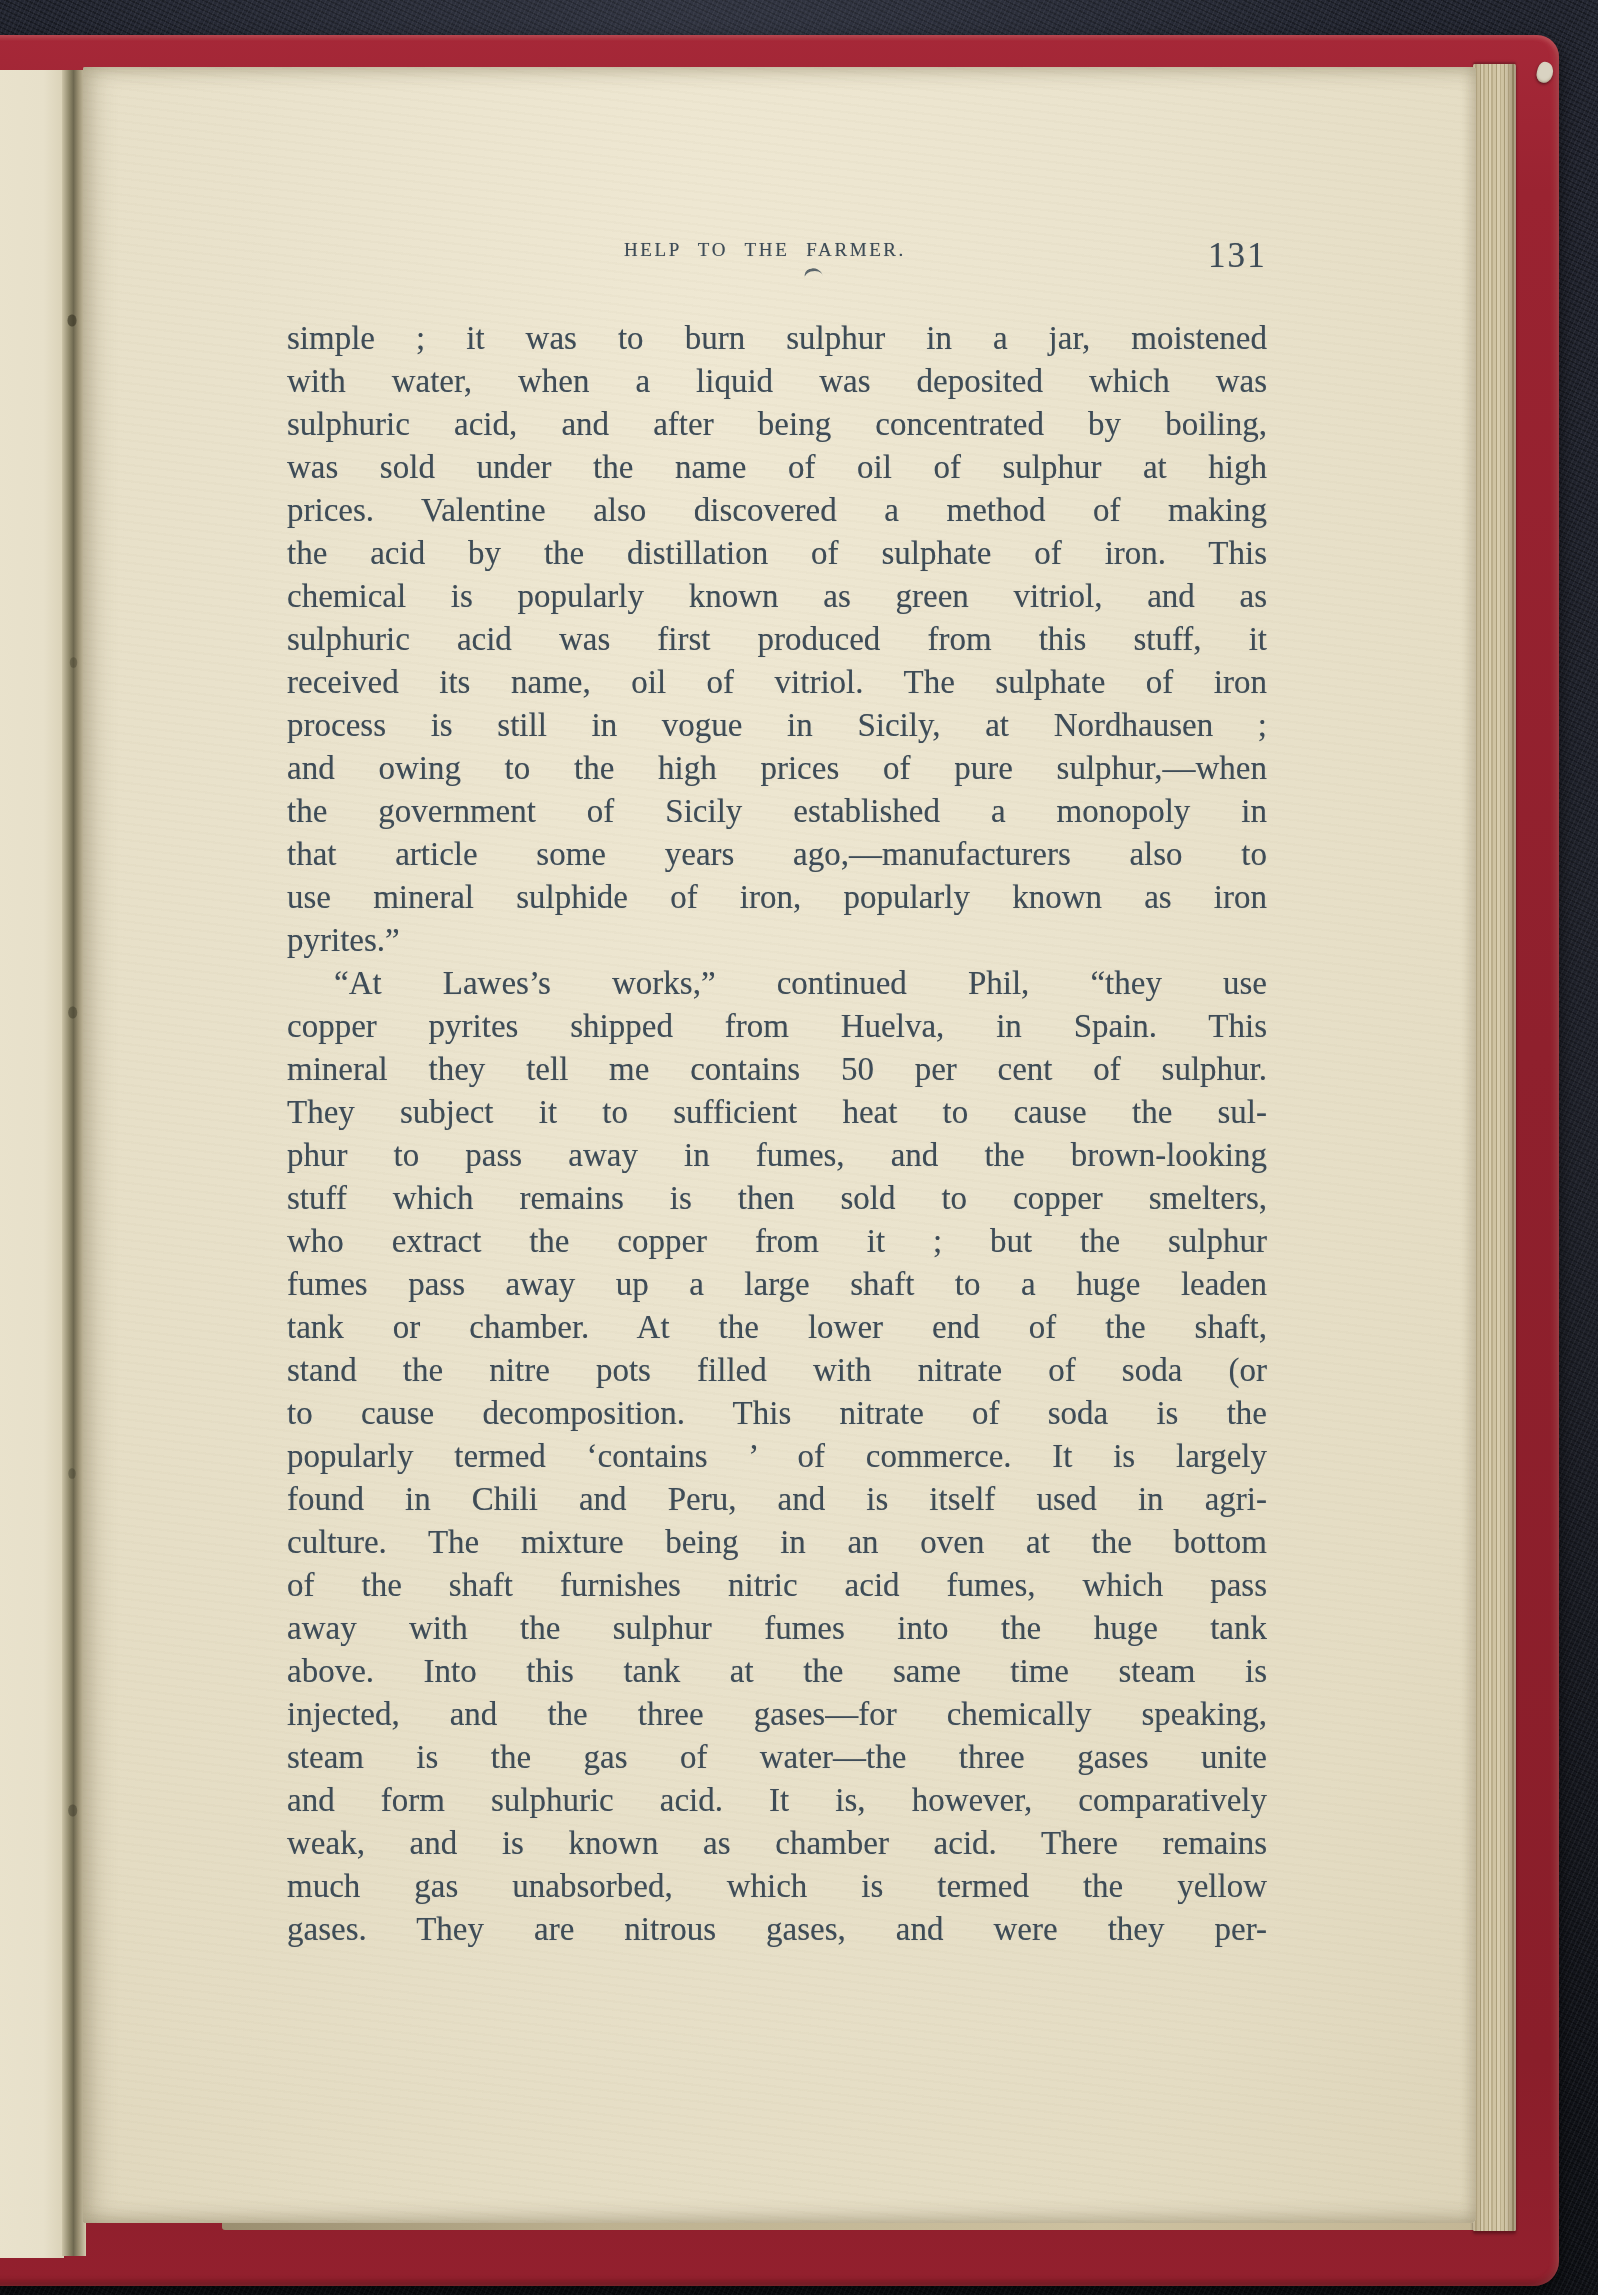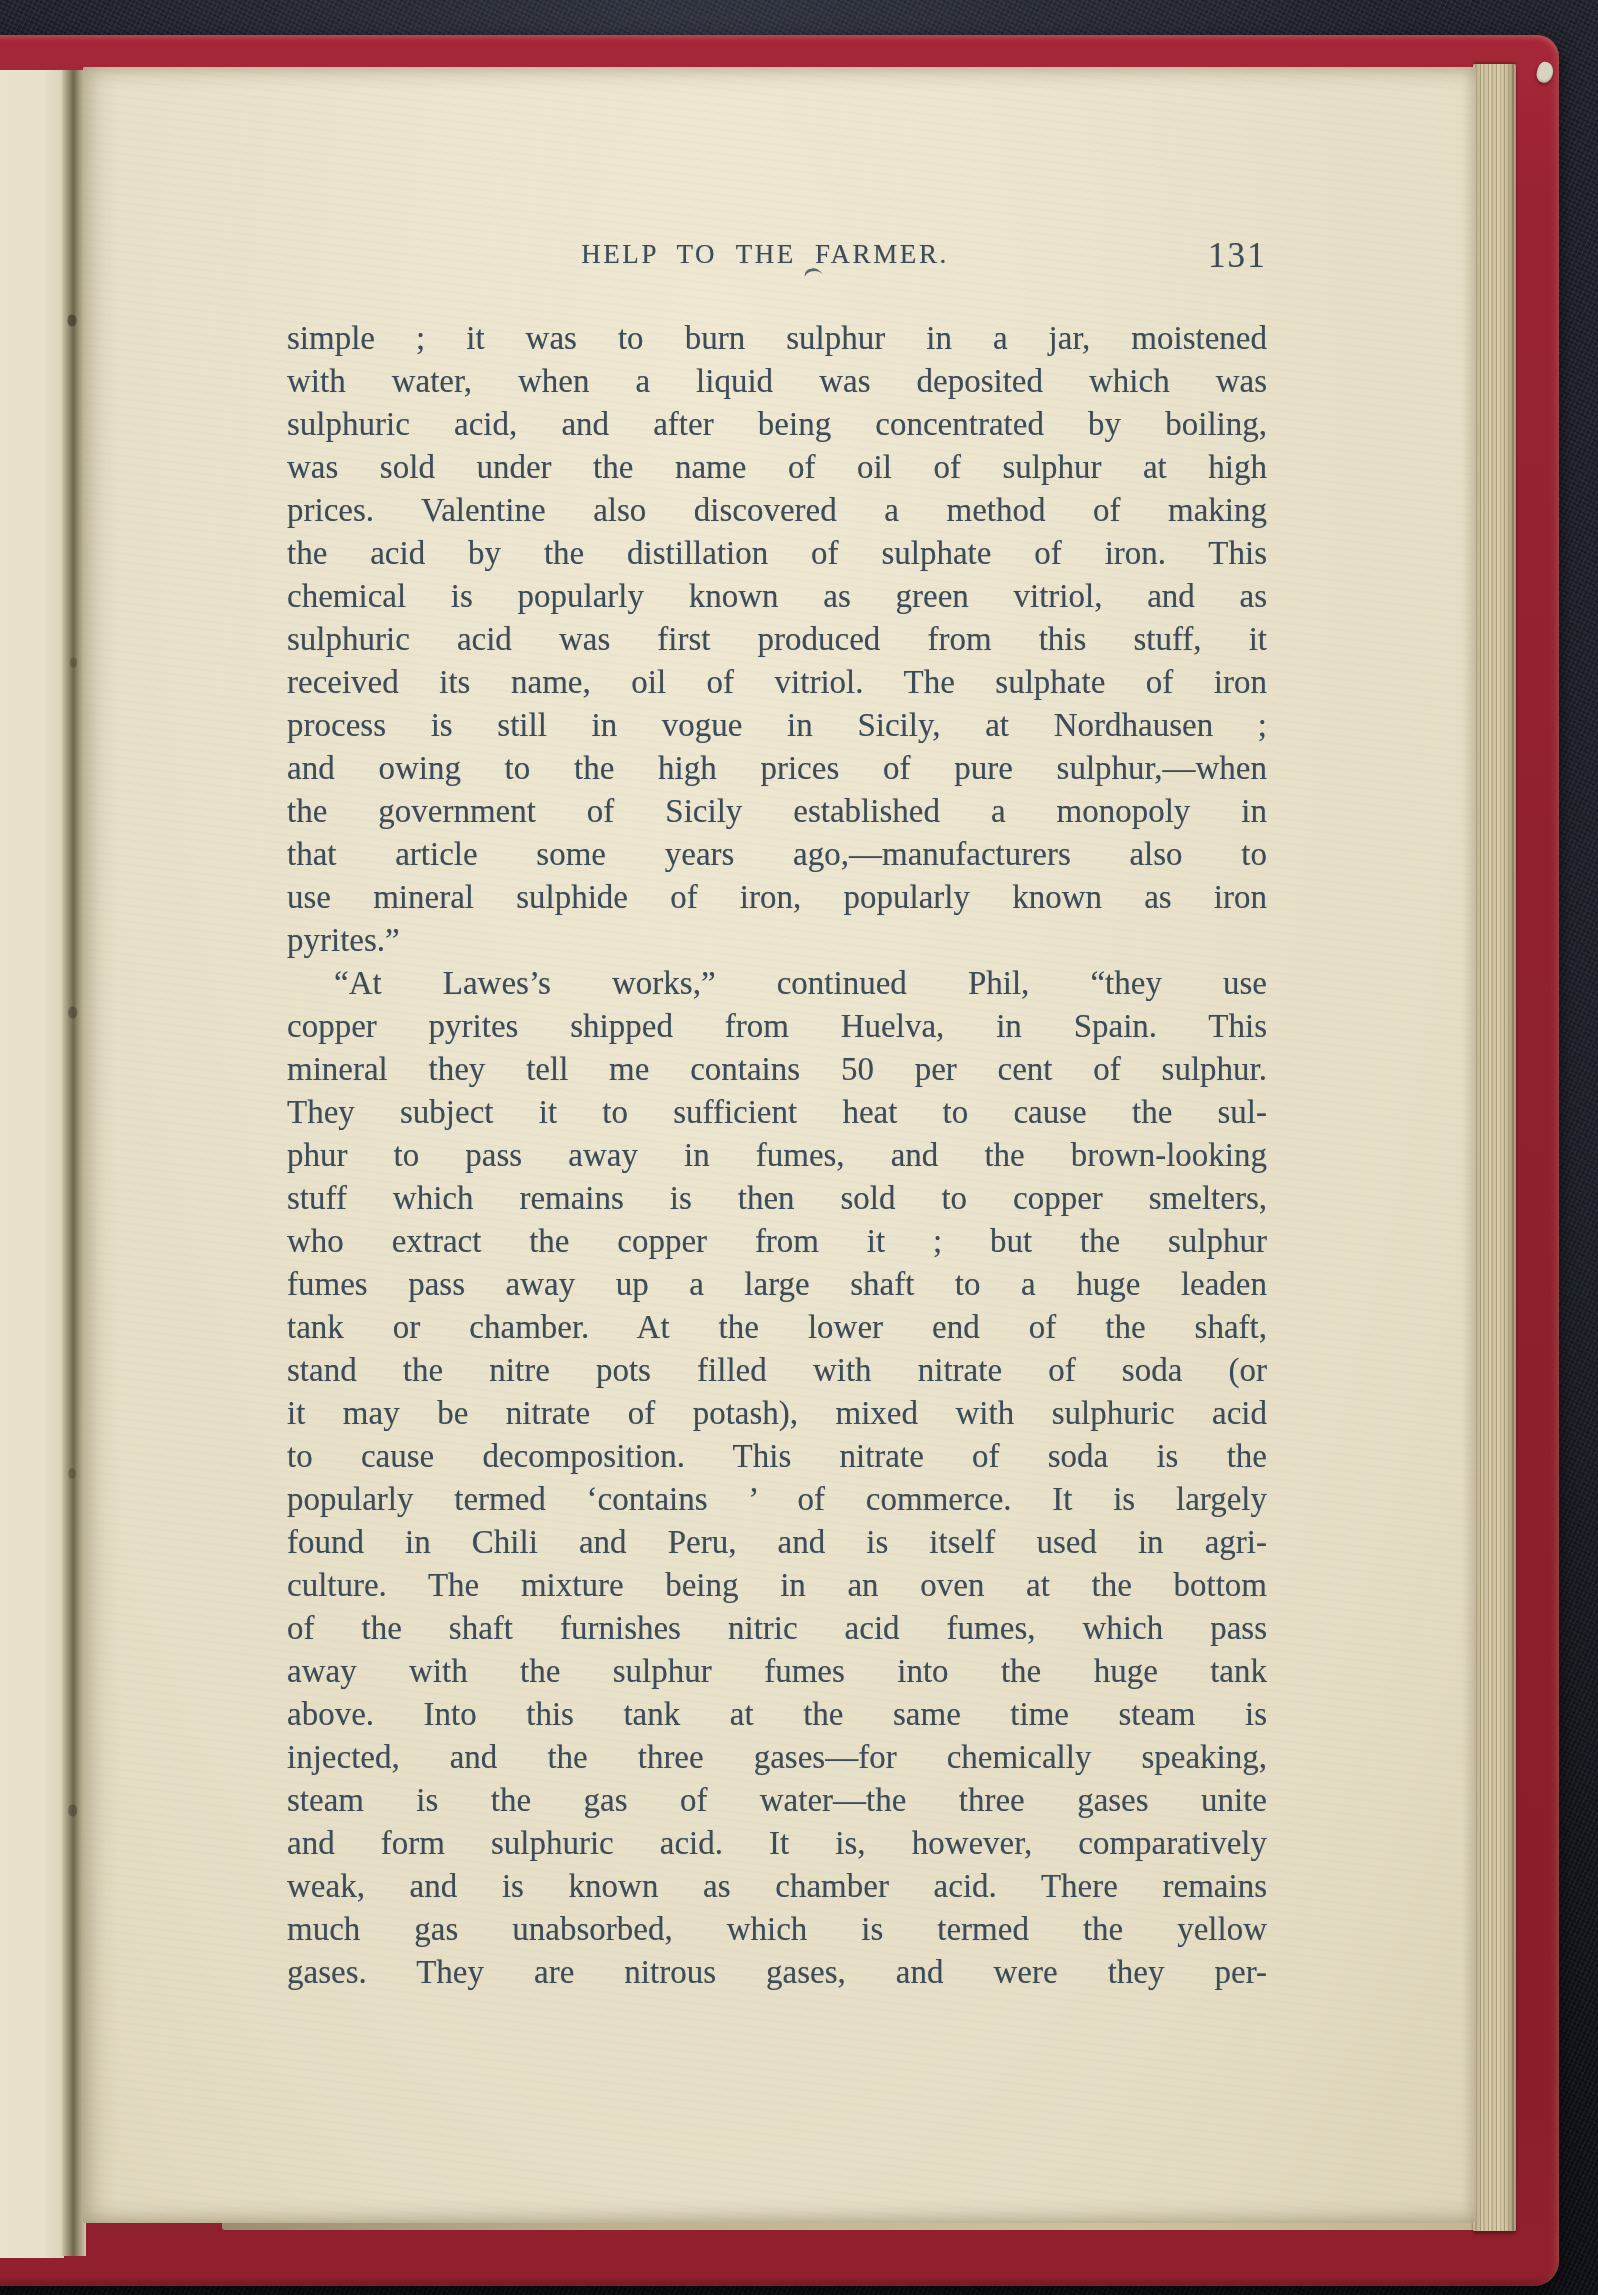--- a/index.html
+++ b/index.html
@@ -78,21 +78,21 @@
       inset 0 -7.4px 15px rgba(120,105,75,.16),
       inset 0 9px 13.3px rgba(150,140,110,.12);
   }
   
   .running-head{
     position:absolute;left:180px;right:209px;top:169px;height:37px;
     color:#3e4c57;
   }
   .head-title{
     position:absolute;left:50%;top:3px;transform:translateX(-50%);
-    font-size:27px;letter-spacing:2.6px;word-spacing:9.6px;white-space:nowrap;
+    font-size:19px;letter-spacing:2.6px;word-spacing:9.6px;white-space:nowrap;
     text-shadow:0 0 0.7px rgba(62,76,87,.45);
   }
   .page-number{
     position:absolute;right:0;top:0;
     font-size:35px;letter-spacing:2.2px;
     text-shadow:0 0 0.7px rgba(62,76,87,.45);
   }
   
   .flourish{
     position:absolute;left:721px;top:201px;width:18px;height:9px;
@@ -155,21 +155,20 @@
         <div class="text-line indent">“At Lawes’s works,” continued Phil, “they use</div>
         <div class="text-line">copper pyrites shipped from Huelva, in Spain.  This</div>
         <div class="text-line">mineral they tell me contains 50 per cent of sulphur.</div>
         <div class="text-line">They subject it to sufficient heat to cause the sul-</div>
         <div class="text-line">phur to pass away in fumes, and the brown-looking</div>
         <div class="text-line">stuff which remains is then sold to copper smelters,</div>
         <div class="text-line">who extract the copper from it ; but the sulphur</div>
         <div class="text-line">fumes pass away up a large shaft to a huge leaden</div>
         <div class="text-line">tank or chamber.  At the lower end of the shaft,</div>
         <div class="text-line">stand the nitre pots filled with nitrate of soda (or</div>
-        <div class="text-line">it may be nitrate of potash), mixed with sulphuric acid</div>
         <div class="text-line">to cause decomposition.  This nitrate of soda is the</div>
         <div class="text-line">popularly termed ‘contains ’ of commerce.  It is largely</div>
         <div class="text-line">found in Chili and Peru, and is itself used in agri-</div>
         <div class="text-line">culture.  The mixture being in an oven at the bottom</div>
         <div class="text-line">of the shaft furnishes nitric acid fumes, which pass</div>
         <div class="text-line">away with the sulphur fumes into the huge tank</div>
         <div class="text-line">above.  Into this tank at the same time steam is</div>
         <div class="text-line">injected, and the three gases—for chemically speaking,</div>
         <div class="text-line">steam is the gas of water—the three gases unite</div>
         <div class="text-line">and form sulphuric acid.  It is, however, comparatively</div>

